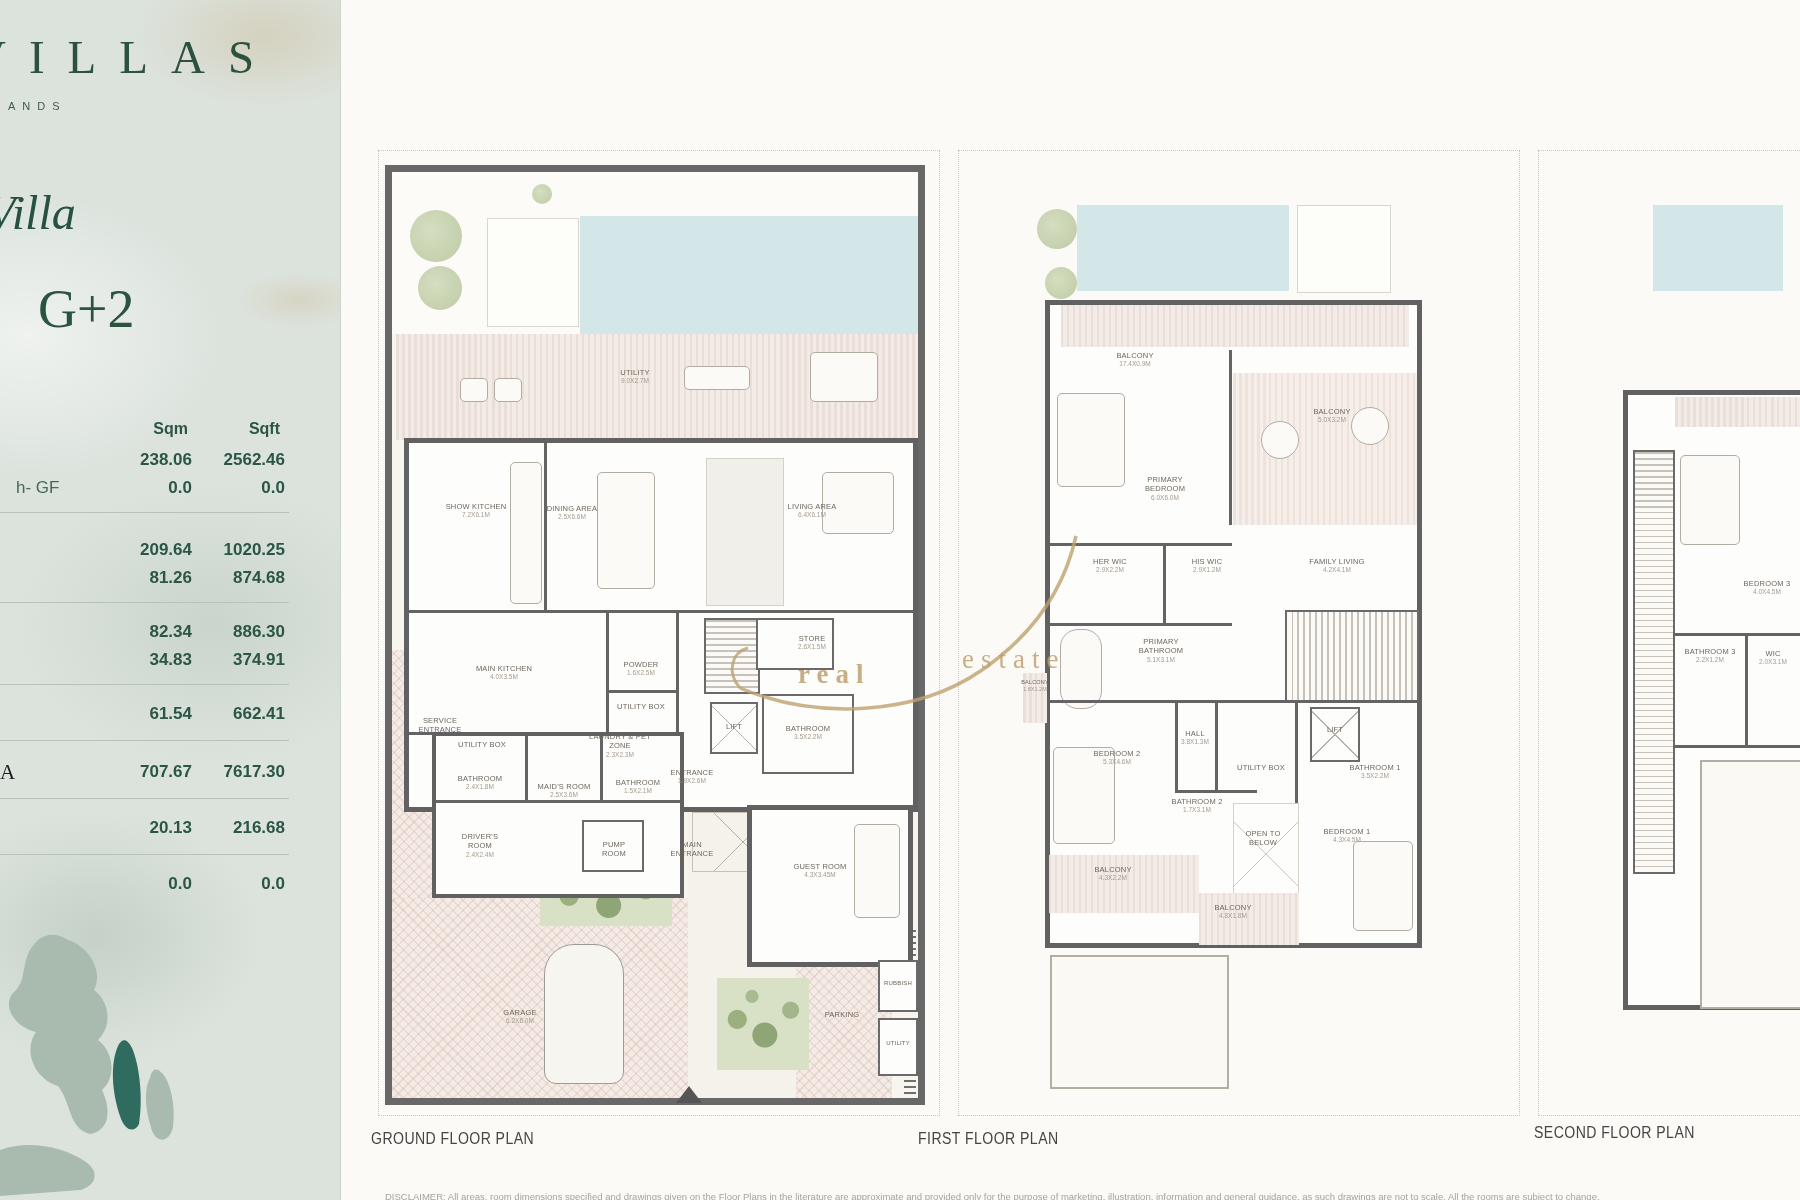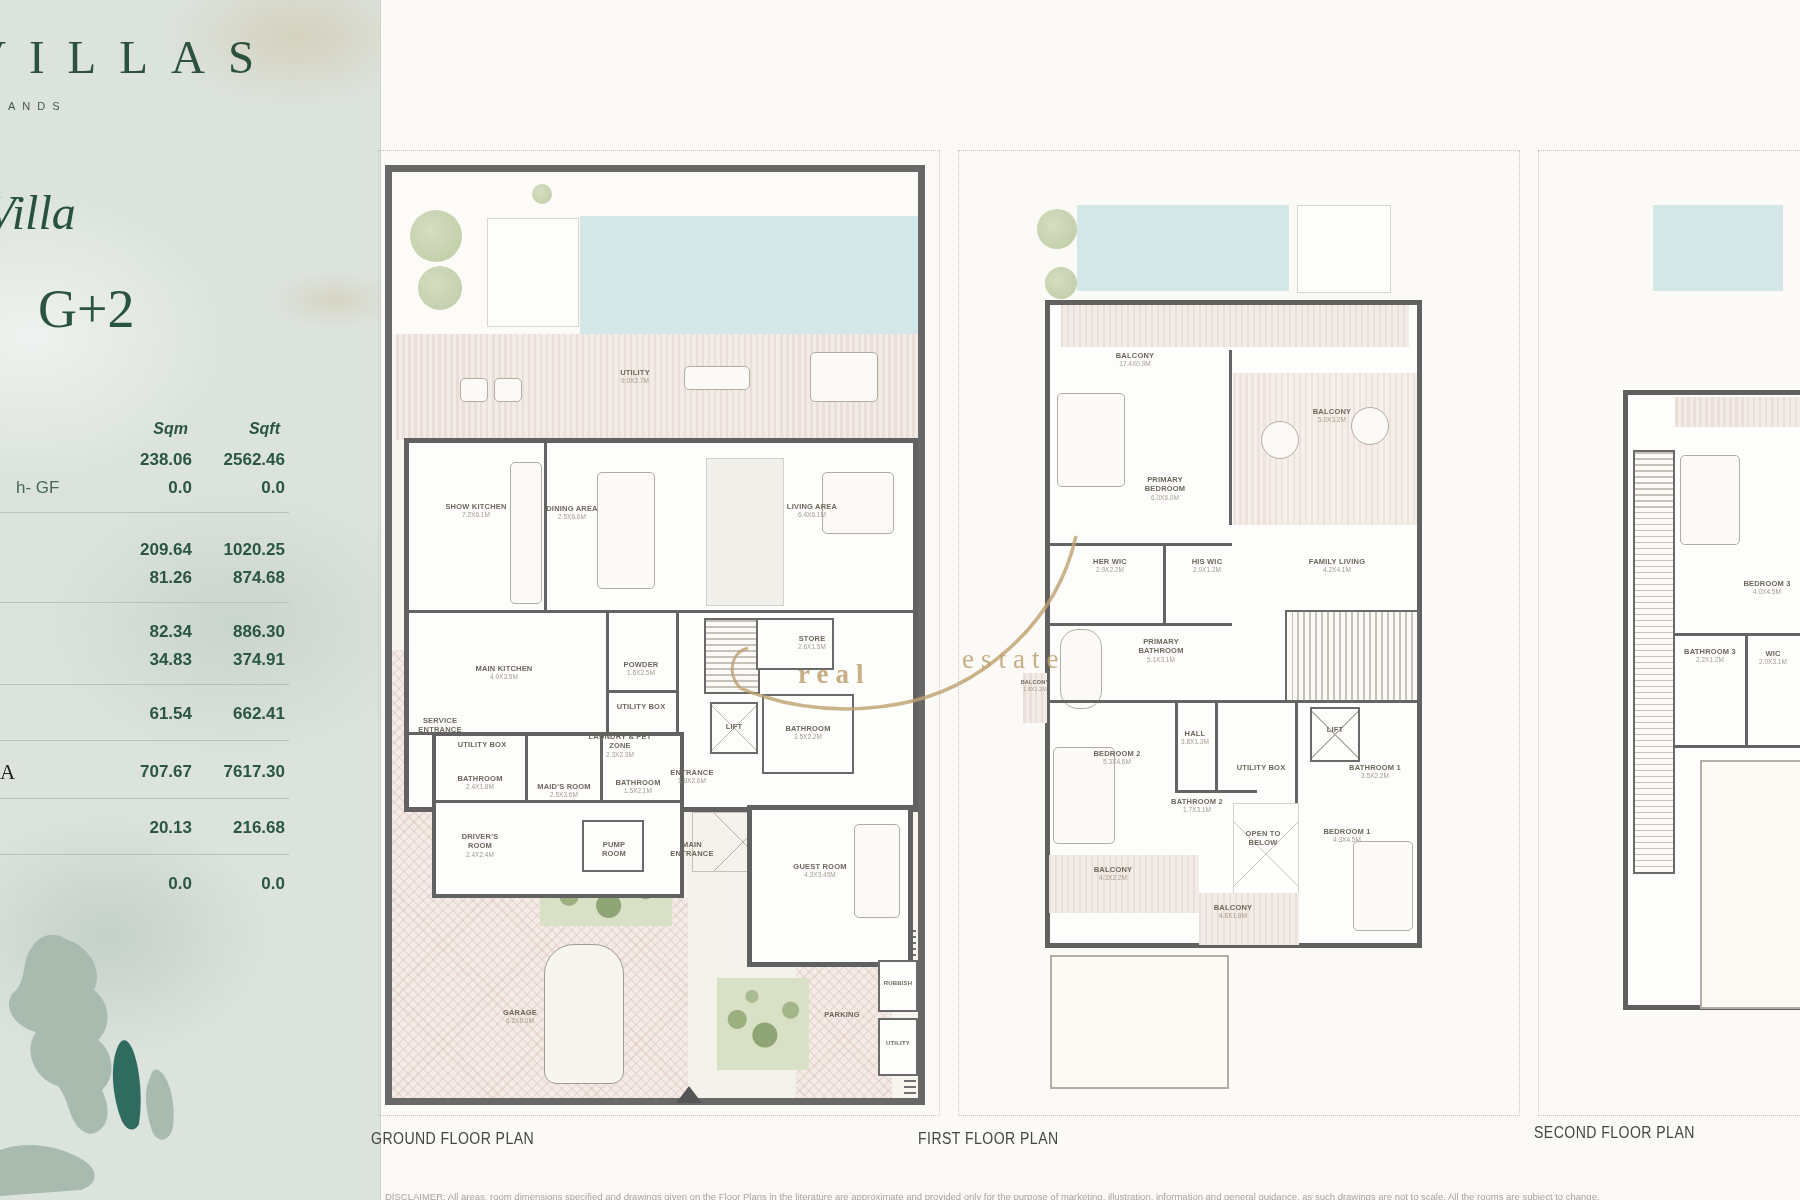--- a/index.html
+++ b/index.html
@@ -7,21 +7,21 @@
   .abs{position:absolute;}
   
   #sidebar{left:0;top:0;width:340px;height:1200px;
     background-color:#dce3dd;
     background-image:
       radial-gradient(ellipse 220px 120px at 78% 3%, rgba(196,168,120,.30), transparent 60%),
       radial-gradient(ellipse 300px 220px at 8% 28%, rgba(255,255,255,.55), transparent 65%),
       radial-gradient(ellipse 280px 200px at 62% 52%, rgba(186,201,190,.55), transparent 70%),
       radial-gradient(ellipse 240px 180px at 28% 78%, rgba(168,186,175,.45), transparent 70%),
       radial-gradient(ellipse 90px 40px at 88% 25%, rgba(199,170,118,.25), transparent 70%);
-    border-right:1px solid #ccd4cd;padding-left:40px;}
+    border-right:1px solid #ccd4cd;}
   .logo{font-family:"Liberation Serif",serif;color:#2c523f;}
   .num{font-weight:bold;color:#2b5646;font-size:17px;}
   .trow{position:absolute;left:0;width:288px;height:18px;}
   .v1{position:absolute;right:96px;}
   .v2{position:absolute;right:3px;}
   .tdiv{position:absolute;left:0;width:289px;height:1px;background:#b7c2ba;}
   
   .dotframe{border:1.5px dotted #c7c7c0;}
   .pool{background:#d3e6e8;}
   .stripes{background:repeating-linear-gradient(90deg,#eadfd8 0 2.5px,#f3ebe5 2.5px 6px);}
@@ -38,37 +38,37 @@
   .stairsv{background:repeating-linear-gradient(90deg,#fbfaf6 0 4.5px,#c6c2ba 4.5px 6px);border:2px solid #6a6a6a;}
   .xbox{background-image:
     linear-gradient(45deg, transparent calc(50% - .7px), #b6b0a6 0, #b6b0a6 calc(50% + .7px), transparent 0),
     linear-gradient(135deg, transparent calc(50% - .7px), #b6b0a6 0, #b6b0a6 calc(50% + .7px), transparent 0);}
   .wall{background:#646464;position:absolute;}
   .housebox{border:5px solid #616161;background:#fdfdfb;}
   .thinbox{border:2.5px solid #6a6a6a;background:#fdfdfb;}
   .furn{border:1.5px solid #b2ada3;background:#fbfaf6;border-radius:5px;}
   .tree{border-radius:50%;background:radial-gradient(circle at 40% 40%, #ccd7b3, #adbe91);opacity:.8;position:absolute;}
   .rl{position:absolute;transform:translateX(-50%);text-align:center;line-height:1.25;width:84px;}
-  .rn{display:block;font-weight:bold;font-size:7.5px;color:#6e675c;letter-spacing:.2px;}
+  .rn{display:block;font-weight:normal;font-size:7.5px;color:#6e675c;letter-spacing:.2px;}
   .rd{display:block;font-size:6.5px;color:#a59c8f;}
   .ptitle{position:absolute;font-size:16px;color:#454545;letter-spacing:.5px;transform:scaleX(.88);transform-origin:left;white-space:nowrap;}
   .ladder{background:repeating-linear-gradient(0deg,#6f6f6f 0 2px,transparent 2px 6px);}
   .wm{font-family:"Liberation Serif",serif;color:rgba(190,160,112,.85);}
 </style>
 </head>
 <body>
 
 <div id="sidebar" class="abs">
   <div class="abs logo" style="left:-28px;top:30px;font-size:47px;letter-spacing:23px;font-weight:500;">VILLAS</div>
   <div class="abs" style="left:8px;top:100px;font-size:11px;letter-spacing:7px;color:#3f5a4c;">ANDS</div>
   <div class="abs logo" style="left:-14px;top:185px;font-size:48px;font-style:italic;color:#275141;">Villa</div>
   <div class="abs logo" style="left:38px;top:278px;font-size:54px;color:#2a5340;">G+2</div>
 
   <div class="abs" style="left:0;top:0;width:340px;height:930px;">
-    <div class="trow" style="top:420px;font-style:italic;">
+    <div class="trow" style="top:420px;">
       <span class="v1 num" style="right:100px;font-size:16px;">Sqm</span>
       <span class="v2 num" style="right:8px;font-size:16px;">Sqft</span>
     </div>
     <div class="trow" style="top:450px;">
       <span class="v1 num">238.06</span>
       <span class="v2 num">2562.46</span>
     </div>
     <div class="trow" style="top:478px;">
       <span style="position:absolute;left:16px;font-size:17px;color:#47685a;">h- GF</span>
       <span class="v1 num">0.0</span>

